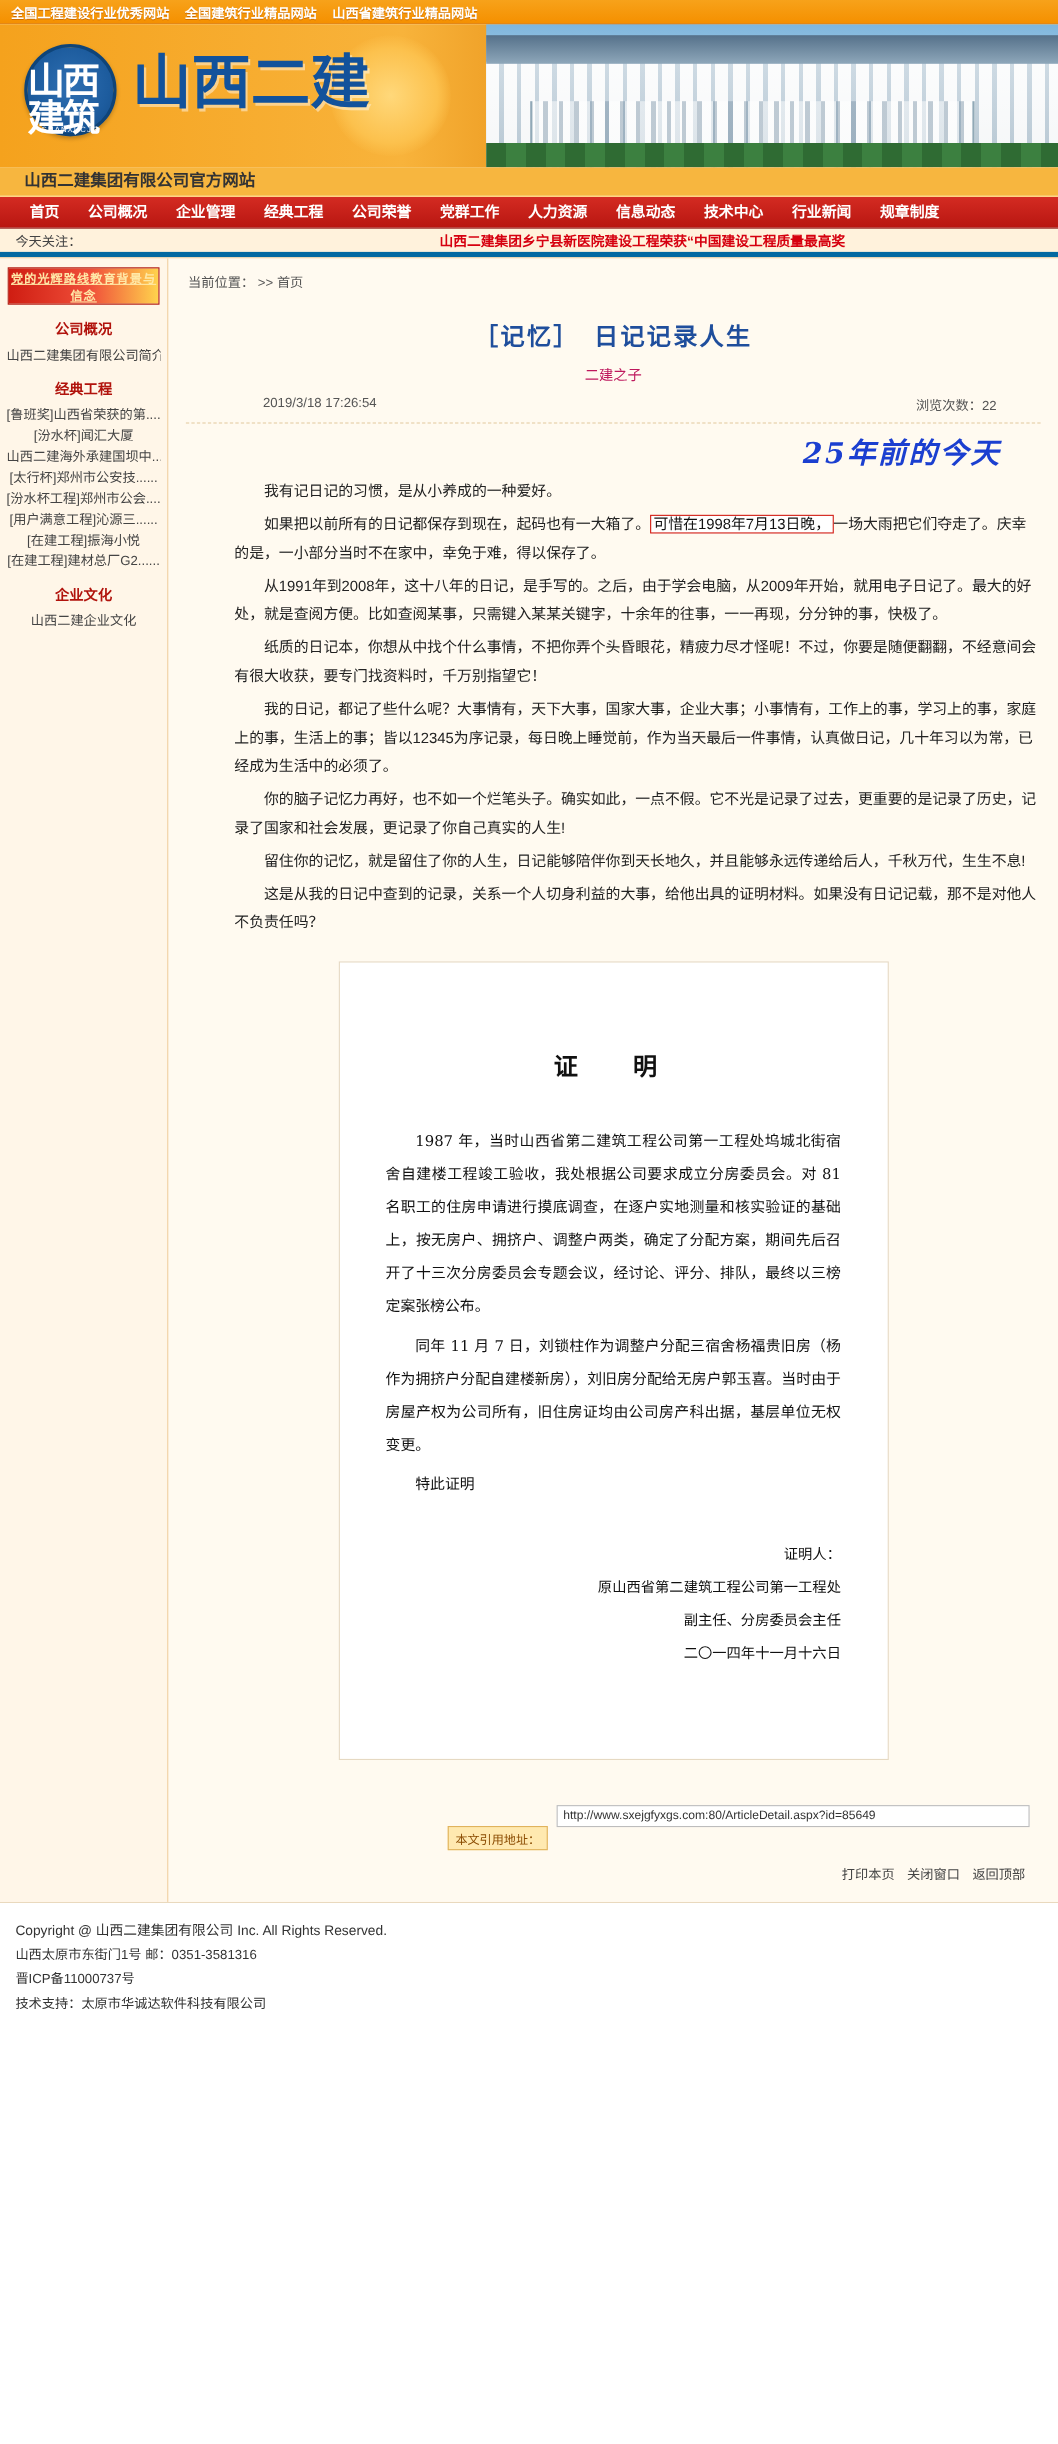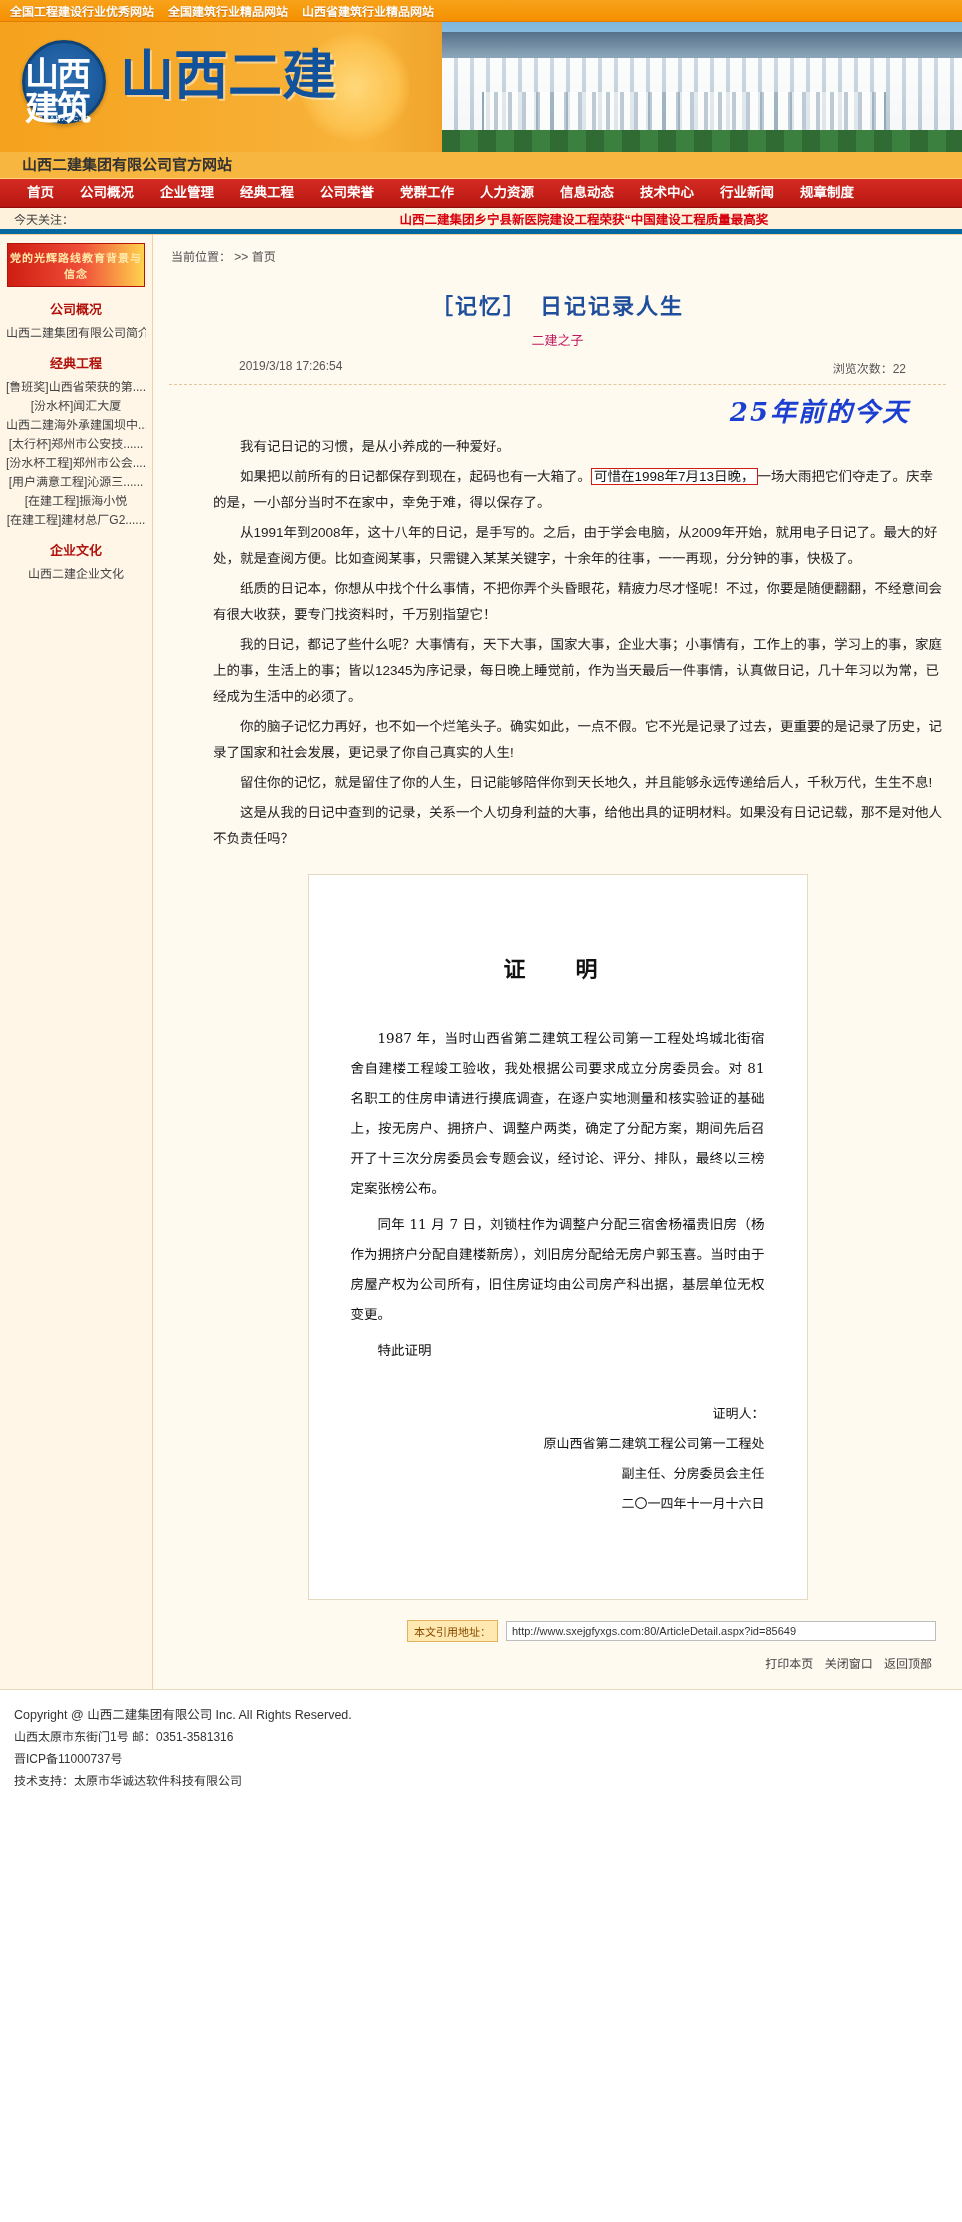--- a/index.html
+++ b/index.html
@@ -129,26 +129,27 @@
     background:#fff6e8;
     border-top:1px solid #f3cf9a;
   }
   .sidebar {
     width:152px; flex:0 0 152px;
     background:#fff6e8;
     padding: 8px 6px 20px 6px;
     text-align:center;
   }
   .side-banner {
-    width:138px; height:44px; margin:0 auto 12px auto;
+    width:138px; height:34px; margin:0 auto 12px auto;
     background: linear-gradient(90deg,#cf1d12,#f0503a 55%,#ffd34d);
     border:1px solid #b0150c;
     color:#ffe9a8; font-size:11px; font-weight:bold;
     display:flex; align-items:center; justify-content:center;
     letter-spacing:1px;
+    text-decoration:underline;
   }
   .side-h {
     font-size:13px; font-weight:bold; color:#b1130c; margin:10px 0 6px 0;
   }
   .side-link {
     display:block; color:#444; text-decoration:none; font-size:12px;
     line-height:19px; white-space:nowrap; overflow:hidden;
   }
 
   .main {
@@ -202,21 +203,21 @@
   .cert .sign { text-align:right; margin-top:34px; }
   .cert .sign div { font-size:13px; line-height:30px; font-family:"DejaVu Serif", serif; color:#111; }
 
   
   .urlbar {
     display:flex; align-items:center; gap:8px;
     padding: 10px 10px 6px 0; justify-content:flex-end;
   }
   .urlbar .tag {
     background:#ffe9b0; border:1px solid #e0b35d; color:#8a4b00;
-    font-size:11px; padding:2px 6px; white-space:nowrap;
+    font-size:11px; padding:2px 6px; white-space:nowrap;margin-top:40px;
   }
   .urlbar input {
     width:430px; font-size:11px; padding:3px 5px;
     border:1px solid #bdbdbd; background:#fff; color:#333;
     font-family:"Liberation Sans", sans-serif;
   }
   .actions { text-align:right; padding: 6px 14px 8px 0; font-size:12px; color:#444; }
   .actions a { color:#444; text-decoration:none; margin-left:8px; }
 
   

